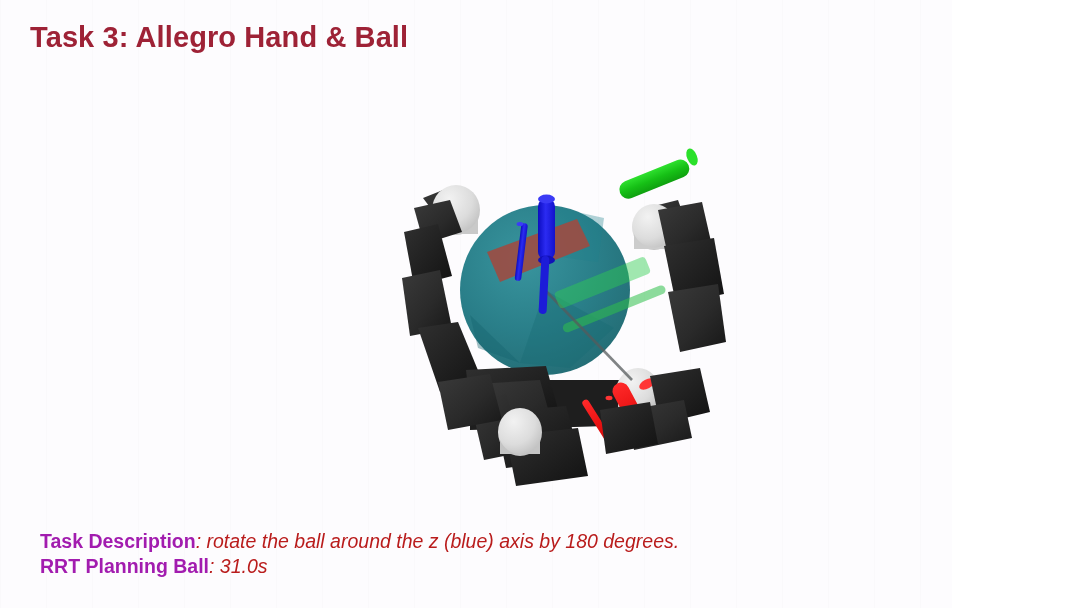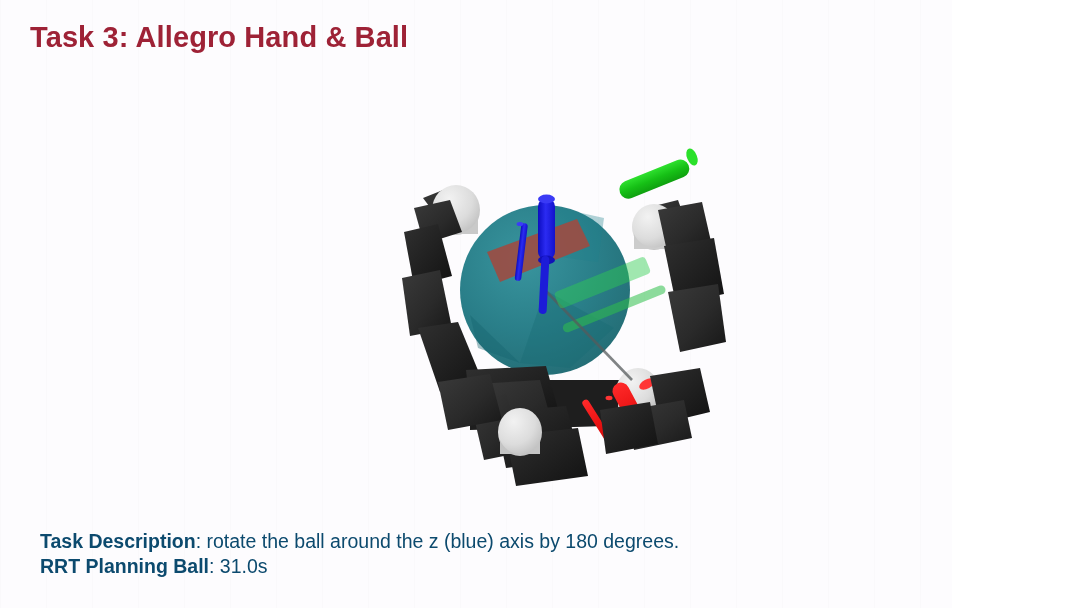--- a/index.html
+++ b/index.html
@@ -42,22 +42,22 @@
   #caption {
     position: absolute;
     left: 40px;
     top: 529px;
     font-size: 19.5px;
     color: #7b7b7b;
     line-height: 25px;
     white-space: nowrap;
   }
   .cap-line { display: block; }
-  .cap-label { font-weight: bold; color: #0c4a6e; }
-  .cap-value { font-weight: normal; color: #0c4a6e; }
+  .cap-label { font-weight: bold; color: #a21caf; }
+  .cap-value { font-weight: normal; color: #b91c1c; font-style: italic; }
 
   #viewport {
     position: absolute;
     left: 0;
     top: 80px;
     width: 1080px;
     height: 430px;
   }
   #scene { position: absolute; left: 0; top: 0; width: 1080px; height: 430px; }
 </style>

